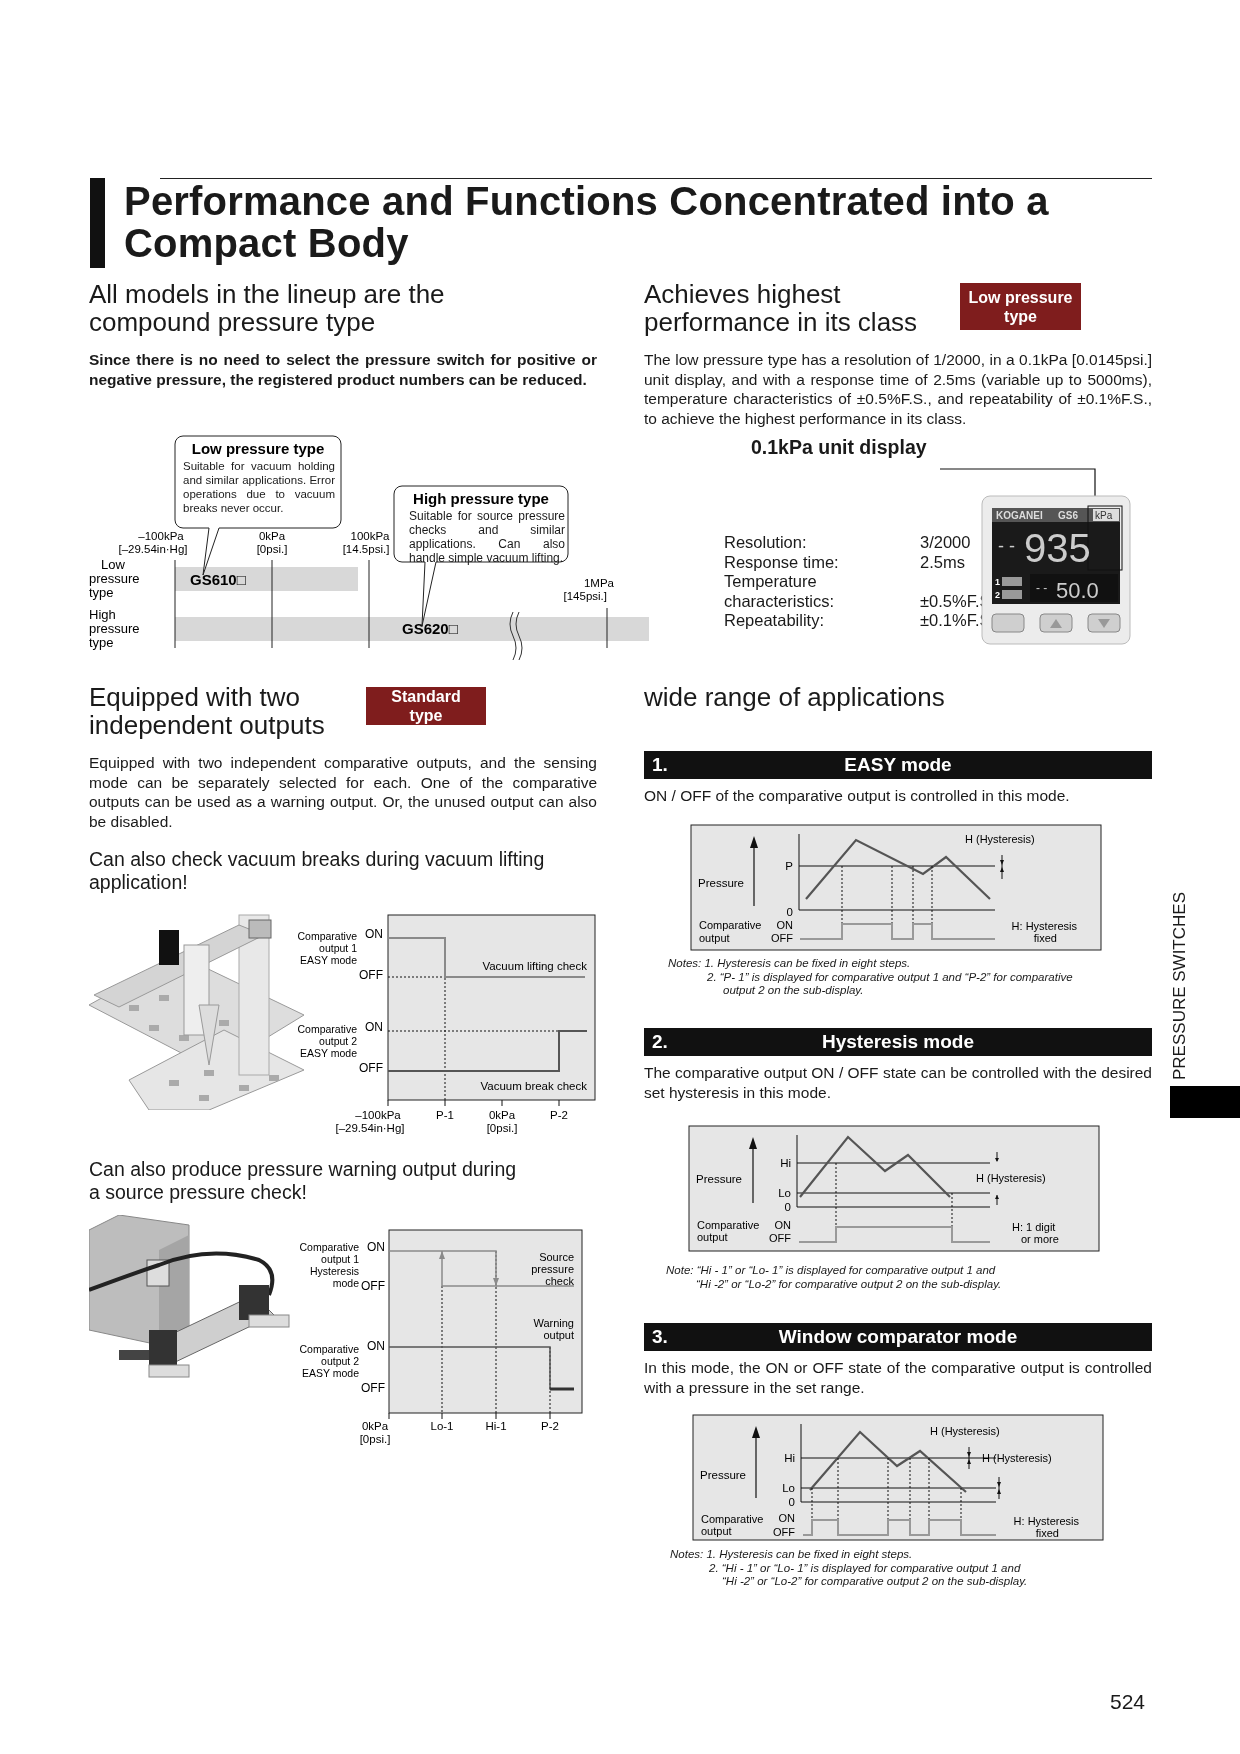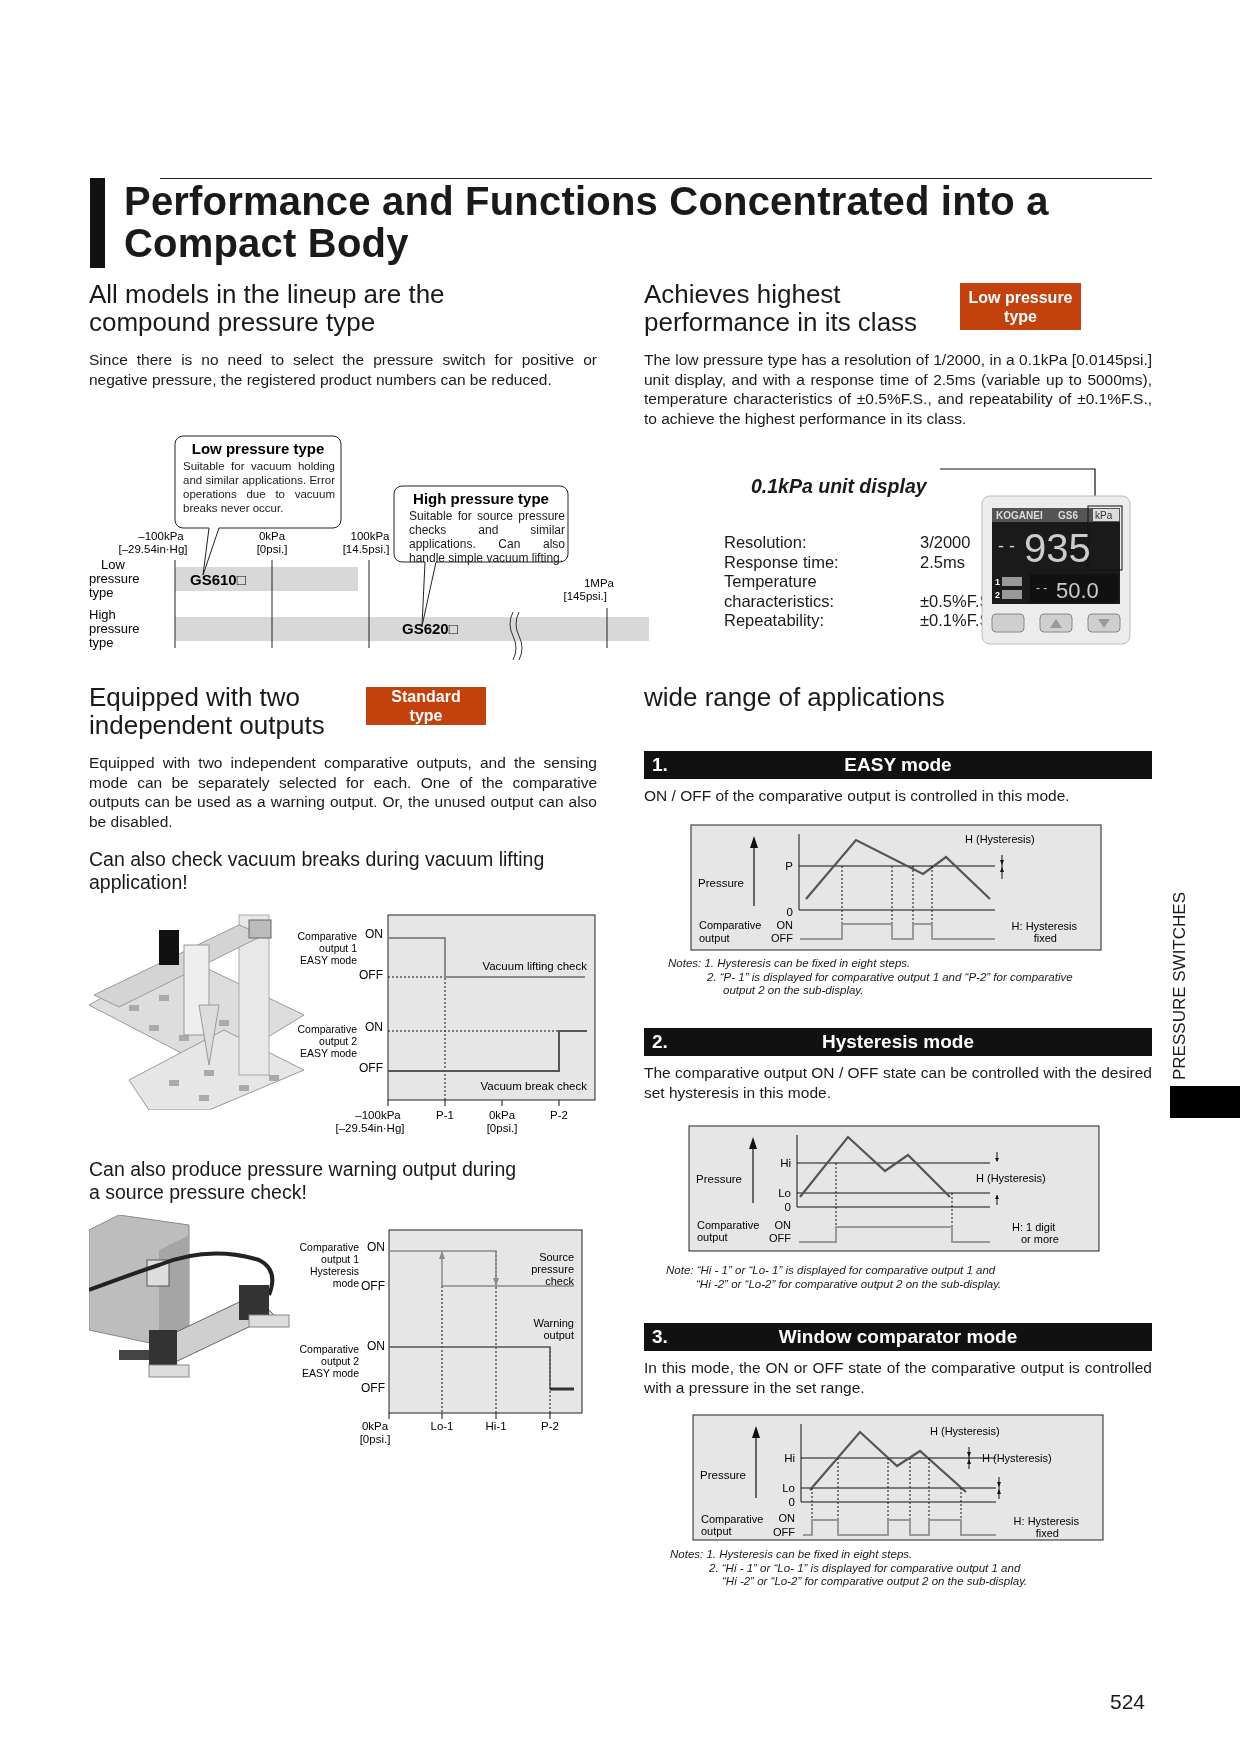--- a/index.html
+++ b/index.html
@@ -3,21 +3,21 @@
 <meta charset="utf-8">
 <style>
   html, body { margin:0; padding:0; background:#fff; }
   body { width:1240px; height:1754px; position:relative; overflow:hidden;
          font-family:"Liberation Sans", sans-serif; color:#1a1a1a; }
   .abs { position:absolute; }
   .topline { left:160px; top:178px; width:992px; height:1px; background:#222; }
   .titlebar { left:90px; top:178px; width:15px; height:90px; background:#111; }
   .page-title { left:124px; top:180px; width:1020px; font-size:40px; font-weight:bold; line-height:42px; letter-spacing:0.2px; }
   h2.sec { position:absolute; margin:0; font-weight:normal; font-size:26px; line-height:28px; }
-  .badge { position:absolute; background:#c2410c; color:#fff; font-weight:bold; font-size:16px; line-height:19px; text-align:center; display:flex; align-items:center; justify-content:center; }
+  .badge { position:absolute; background:#7f1d1d; color:#fff; font-weight:bold; font-size:16px; line-height:19px; text-align:center; display:flex; align-items:center; justify-content:center; }
   .para { position:absolute; font-size:15.5px; line-height:19.5px; text-align:justify; }
   .subhead { position:absolute; font-size:19.5px; line-height:23px; }
   .modebar { position:absolute; left:644px; width:508px; height:28px; background:#111; color:#fff; font-weight:bold; font-size:19px; line-height:28px; }
   .modebar .num { position:absolute; left:8px; }
   .modebar .lbl { position:absolute; left:0; right:0; text-align:center; }
   .note { position:absolute; font-size:11.5px; line-height:13.5px;font-style:italic; }
   svg text { font-family:"Liberation Sans", sans-serif; }
   .sidetab { left:1170px; top:880px; width:30px; height:200px; }
   .sidetab span { position:absolute; left:0; top:0; transform-origin:left top; transform:translate(0,200px) rotate(-90deg); width:200px; font-size:17px; white-space:nowrap; }
   .sideblock { left:1170px; top:1086px; width:70px; height:32px; background:#000; }
@@ -33,21 +33,21 @@
 <div class="abs titlebar"></div>
 <div class="abs page-title">
   <div>Performance and Functions Concentrated into a</div>
   <div>Compact Body</div>
 </div>
 
 <h2 class="sec" style="left:89px;top:280px;">
   <div>All models in the lineup are the</div>
   <div>compound pressure type</div>
 </h2>
-<div class="para" style="left:89px;top:350px;width:508px;">Since there is no need to select the pressure switch for positive or negative pressure, the registered product numbers can be reduced.</div>
+<div class="para" style="left:89px;top:350px;width:508px;font-weight:bold;">Since there is no need to select the pressure switch for positive or negative pressure, the registered product numbers can be reduced.</div>
 
 <svg class="abs" style="left:89px;top:430px;" width="560" height="230">
 
   <rect x="86" y="137" width="183" height="24" fill="#d8d8d8"></rect>
   <rect x="86" y="187" width="522" height="24" fill="#d8d8d8"></rect>
 
   <path d="M424 182 q-6 12 0 24 q6 12 0 24" stroke="#333" fill="none"></path>
   <path d="M430 182 q-6 12 0 24 q6 12 0 24" stroke="#333" fill="none"></path>
 
   <line x1="86" y1="130" x2="86" y2="218" stroke="#222"></line>
@@ -92,21 +92,21 @@
   <div>performance in its class</div>
 </h2>
 <div class="badge" style="left:960px;top:283px;width:121px;height:47px;">
   <div>
       <div>Low pressure</div>
       <div>type</div>
     </div>
 </div>
 <div class="para" style="left:644px;top:350px;width:508px;">The low pressure type has a resolution of 1/2000, in a 0.1kPa [0.0145psi.] unit display, and with a response time of 2.5ms (variable up to 5000ms), temperature characteristics of ±0.5%F.S., and repeatability of ±0.1%F.S., to achieve the highest performance in its class.</div>
 
-<div class="abs" style="left:751px;top:475px;font-size:19.5px;font-weight:bold;font-style:italic;">0.1kPa unit display</div>
+<div class="abs" style="left:751px;top:436px;font-size:19.5px;font-weight:bold;">0.1kPa unit display</div>
 <svg class="abs" style="left:940px;top:466px;" width="160" height="60">
   <polyline points="0,3 155,3 155,52" fill="none" stroke="#111" stroke-width="1.2"></polyline>
 </svg>
 
 <div class="spec-table">
   <div class="spec-row">
       <span class="k">Resolution:</span>
       <span>3/2000</span>
     </div>
   <div class="spec-row">

